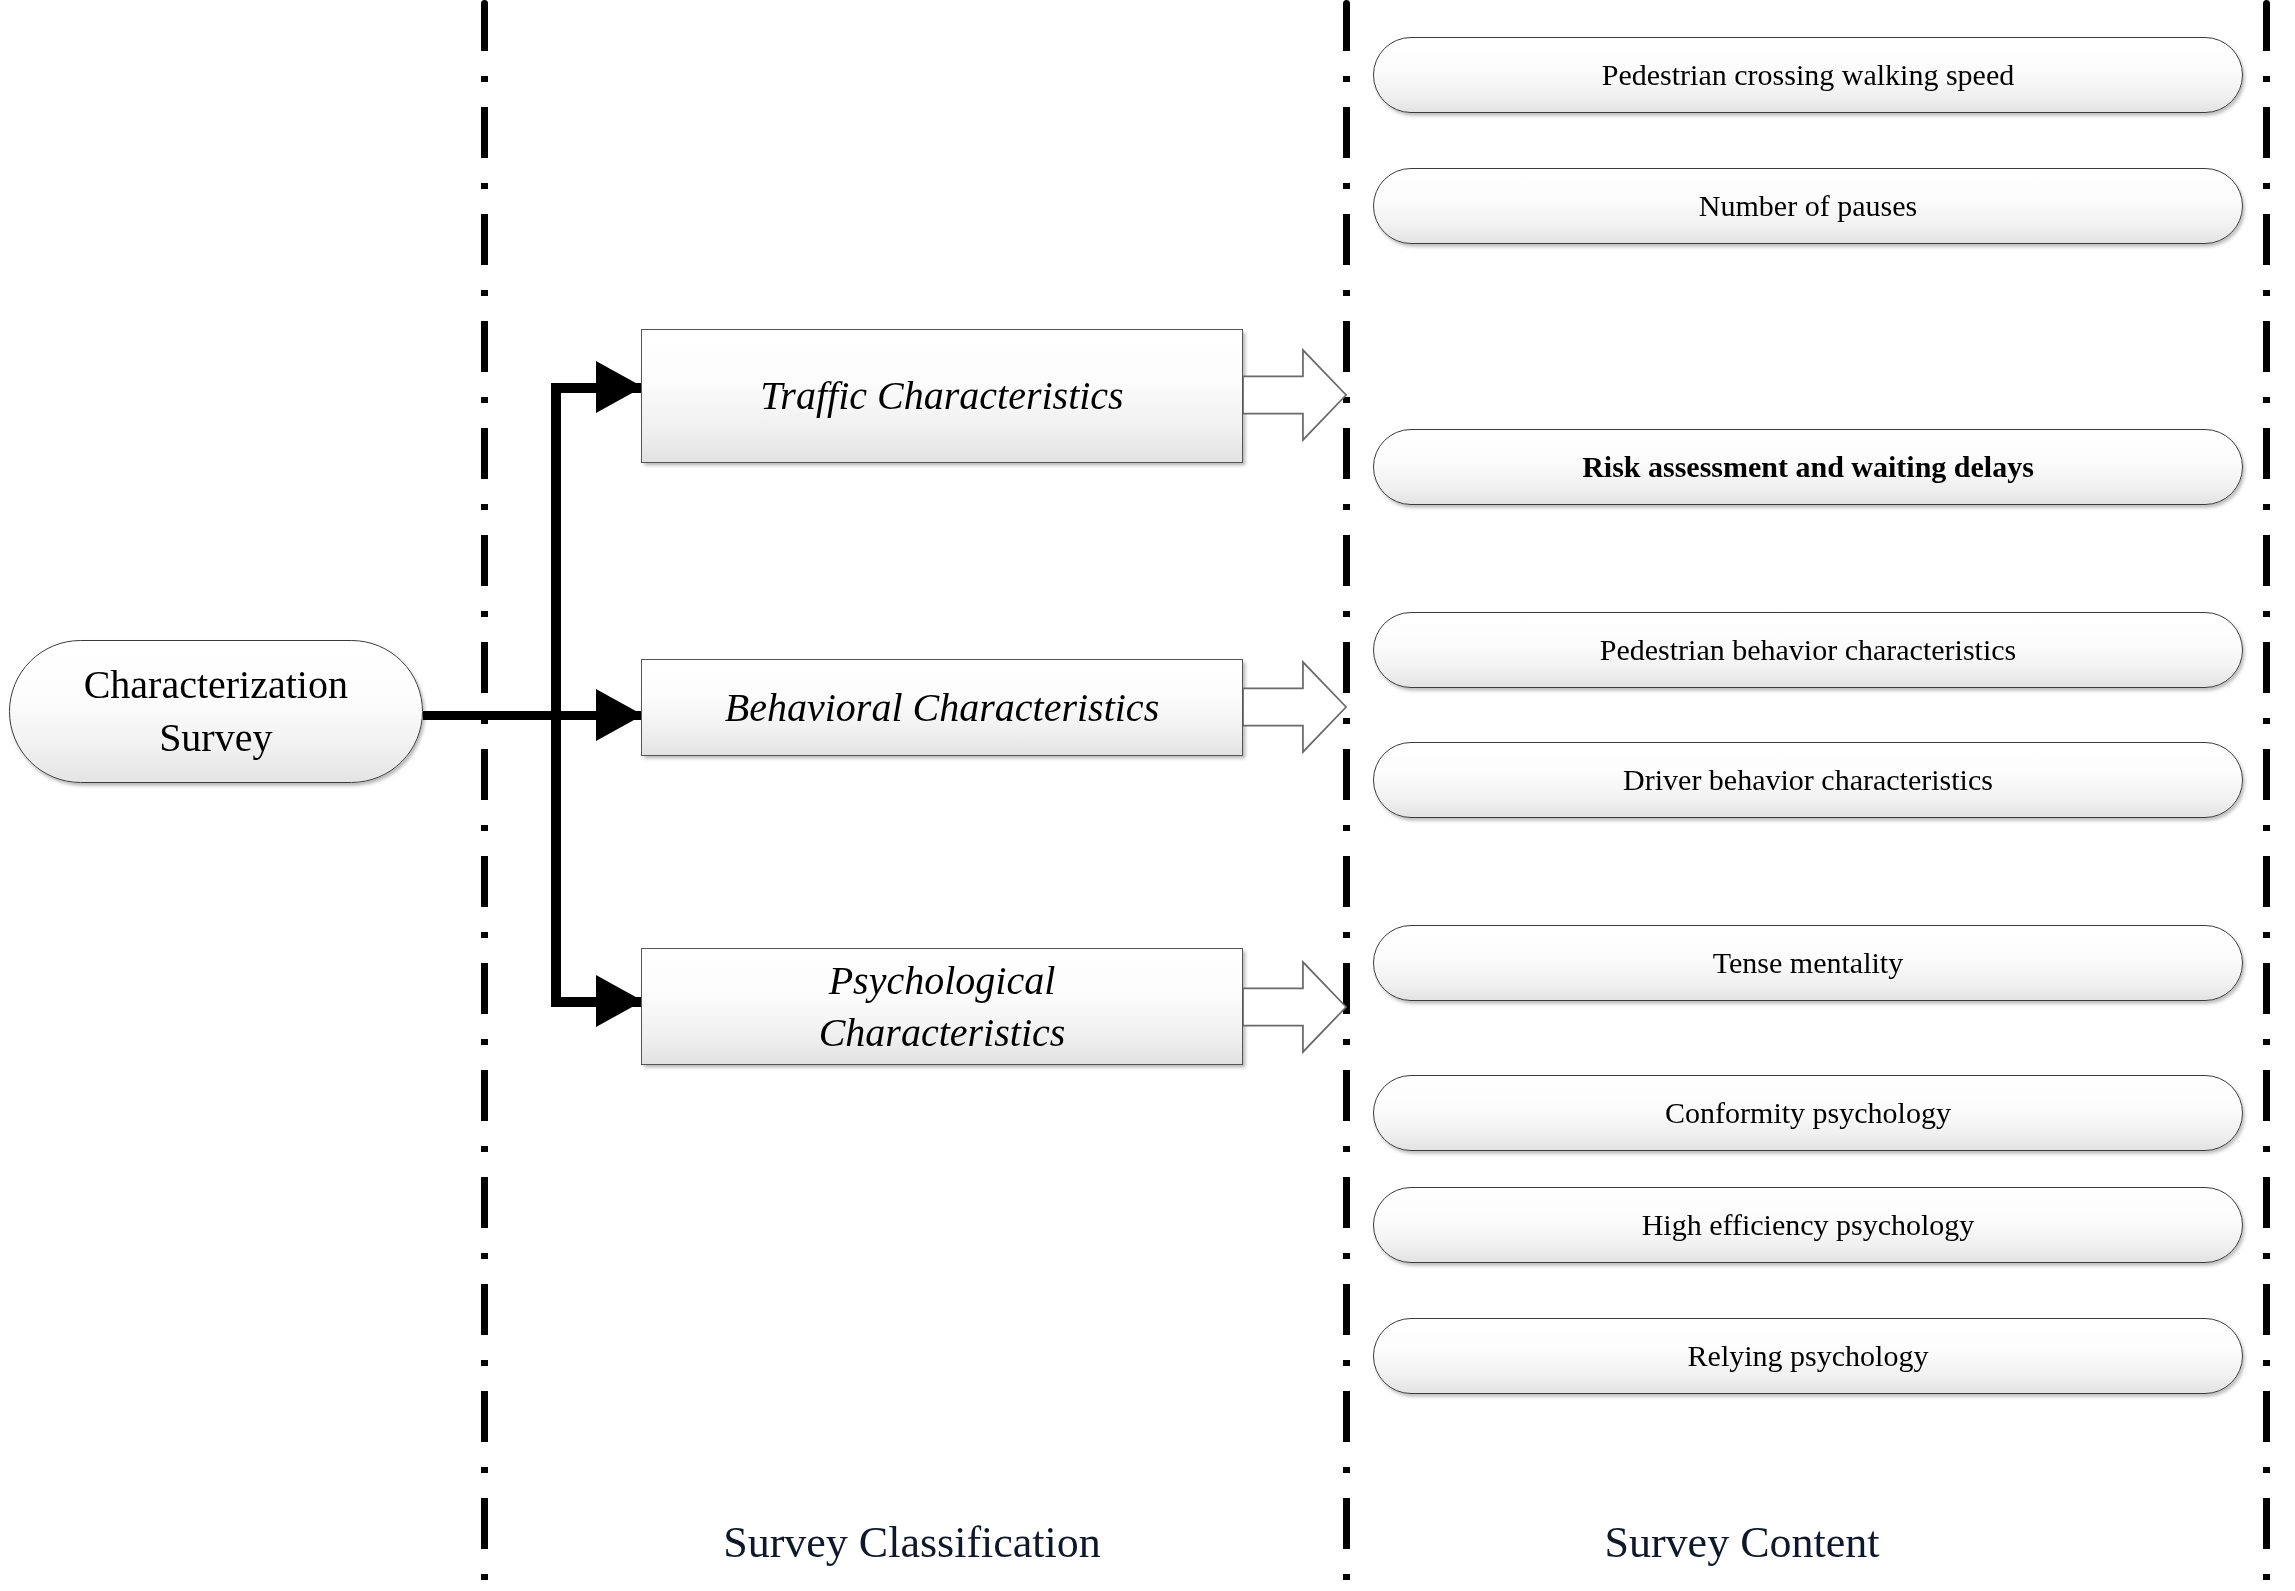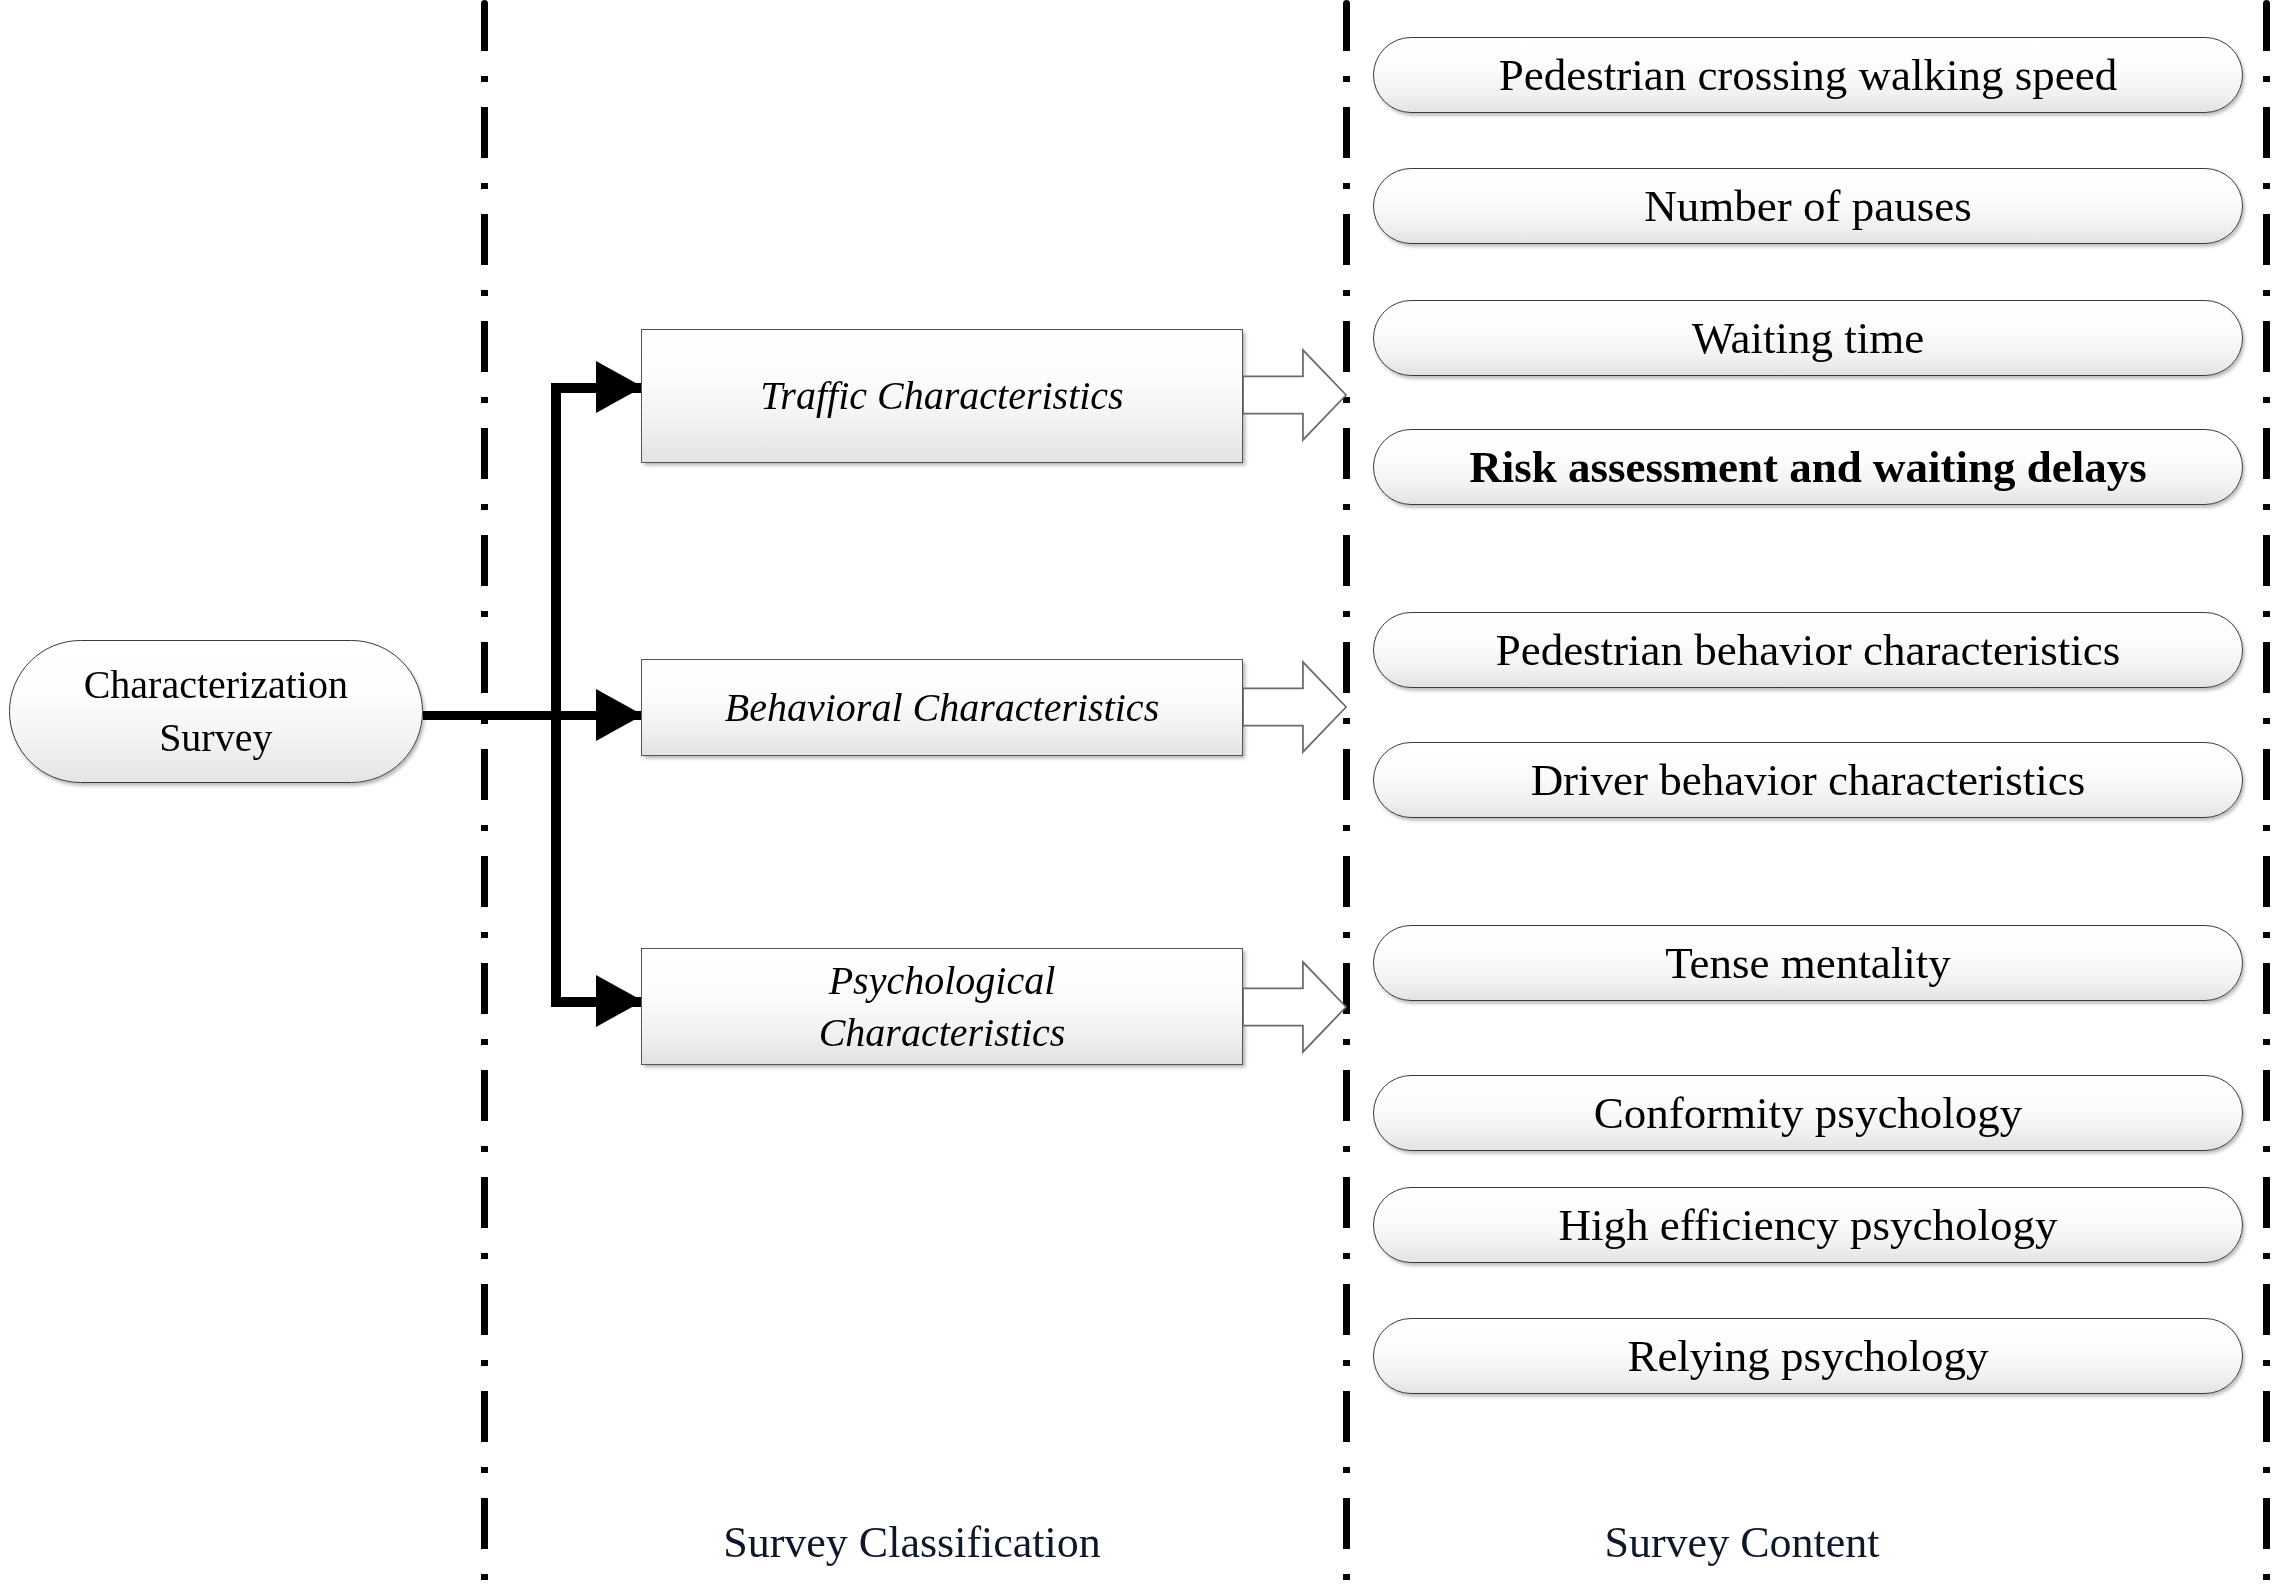--- a/index.html
+++ b/index.html
@@ -129,21 +129,21 @@
     height: 76px;
     border-radius: 38px;
     border: 1.8px solid #3b3b3b;
     background: linear-gradient(to bottom, #ffffff 0%, #fcfcfc 42%, #f1f1f1 76%, #e3e3e3 100%);
     box-shadow: 1.8px 2.7px 3.5px rgba(0,0,0,0.26);
     box-sizing: border-box;
     display: flex;
     align-items: center;
     justify-content: center;
     text-align: center;
-    font-size: 45px;
+    font-size: 30px;
     color: #000;
     white-space: nowrap;
   }
 
   
   .col-caption {
     position: absolute;
     text-align: center;
     font-size: 44px;
     color: #0f172a;
@@ -205,23 +205,20 @@
       <polygon points="0,38 68,38 68,8 117,59 68,110 68,80 0,80" fill="#ffffff" stroke="#6a6a6a" stroke-width="2"></polygon>
     </svg>
   </div>
 
   <div class="pill" style="top:37px;">
     <span>Pedestrian crossing walking speed</span>
   </div>
   <div class="pill" style="top:168px;">
     <span>Number of pauses</span>
   </div>
-  <div class="pill" style="top:300px;">
-    <span>Waiting time</span>
-  </div>
   <div class="pill" style="top:429px;font-weight:bold;">
     <span>Risk assessment and waiting delays</span>
   </div>
 
   <div class="pill" style="top:612px;">
     <span>Pedestrian behavior characteristics</span>
   </div>
   <div class="pill" style="top:742px;">
     <span>Driver behavior characteristics</span>
   </div>

